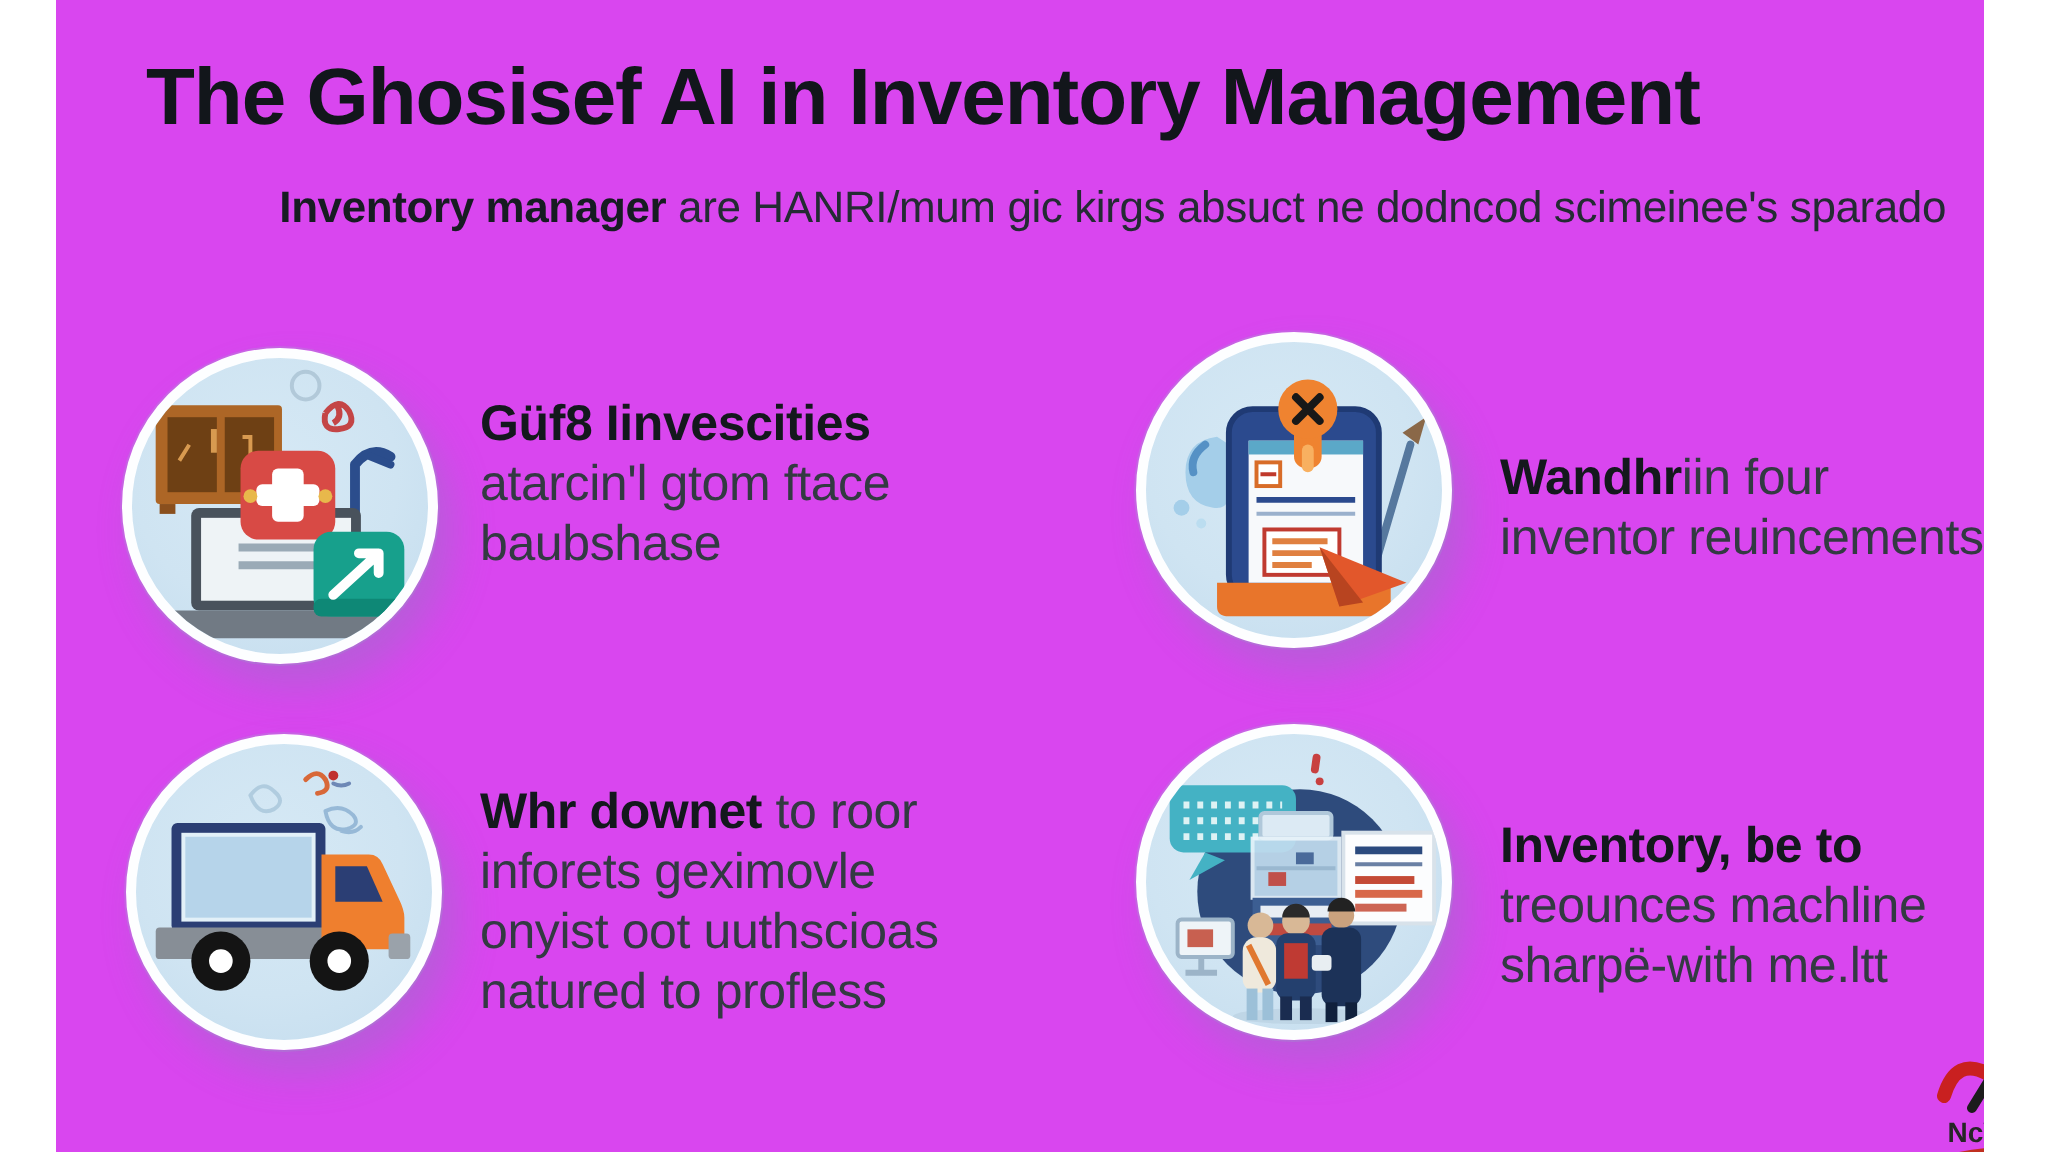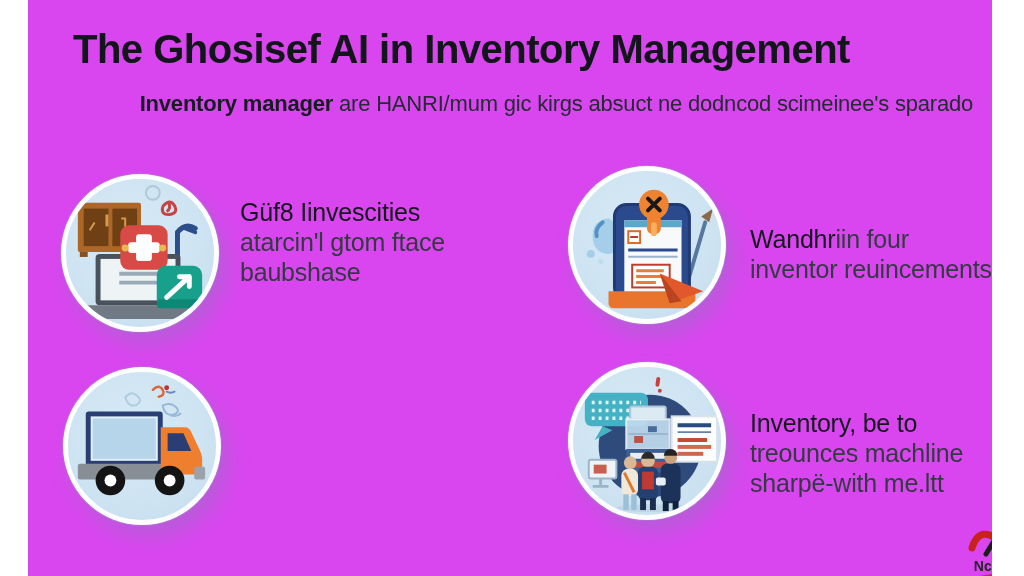--- a/index.html
+++ b/index.html
@@ -27,21 +27,21 @@
     position:absolute;width:148px;height:148px;border-radius:50%;
     border:5px solid #fdfeff;
     background:radial-gradient(circle at 45% 40%, #d6e9f5 0%, #cfe4f2 55%, #c3dcee 100%);
     box-shadow:8px 12px 20px rgba(108,142,168,0.30), 0 0 0 1px rgba(160,185,205,0.25);
   }
   .circle svg{display:block;width:148px;height:148px;border-radius:50%;}
   .feature-text{
     position:absolute;width:310px;
     font-size:25px;line-height:30px;color:#333a42;letter-spacing:-0.2px;
   }
-  .feature-text .hd{font-weight:400;color:#14181d;}
+  .feature-text .hd{font-weight:700;color:#14181d;}
   .feature-text .body{white-space:pre-line;}
   .c1{left:33px;top:174px;}
   .c2{left:540px;top:166px;}
   .c3{left:35px;top:367px;}
   .c4{left:540px;top:362px;}
   .t1{left:212px;top:197px;}
   .t2{left:722px;top:224px;}
   .t3{left:212px;top:391px;}
   .t4{left:722px;top:408px;}
   .logo{
@@ -180,20 +180,26 @@
       </g>
 
       <g>
         <circle cx="43" cy="110" r="15" fill="#141414"></circle>
         <circle cx="43" cy="110" r="6" fill="#ffffff"></circle>
         <circle cx="103" cy="110" r="15" fill="#141414"></circle>
         <circle cx="103" cy="110" r="6" fill="#ffffff"></circle>
       </g>
     </svg>
   </div>
+  <div class="feature-text t3">
+    <span class="hd">Whr downet</span><span class="body"> to roor
+inforets geximovle
+onyist oot uuthscioas
+natured to profless</span>
+  </div>
 
   <div class="circle c4">
     <svg viewBox="0 0 150 150">
 
       <circle cx="78" cy="80" r="52" fill="#2e4b7c"></circle>
 
       <g>
         <rect x="84" y="10" width="4" height="10" rx="2" fill="#c84040" transform="rotate(8 86 15)"></rect>
         <circle cx="88" cy="24" r="2" fill="#c84040"></circle>
       </g>

